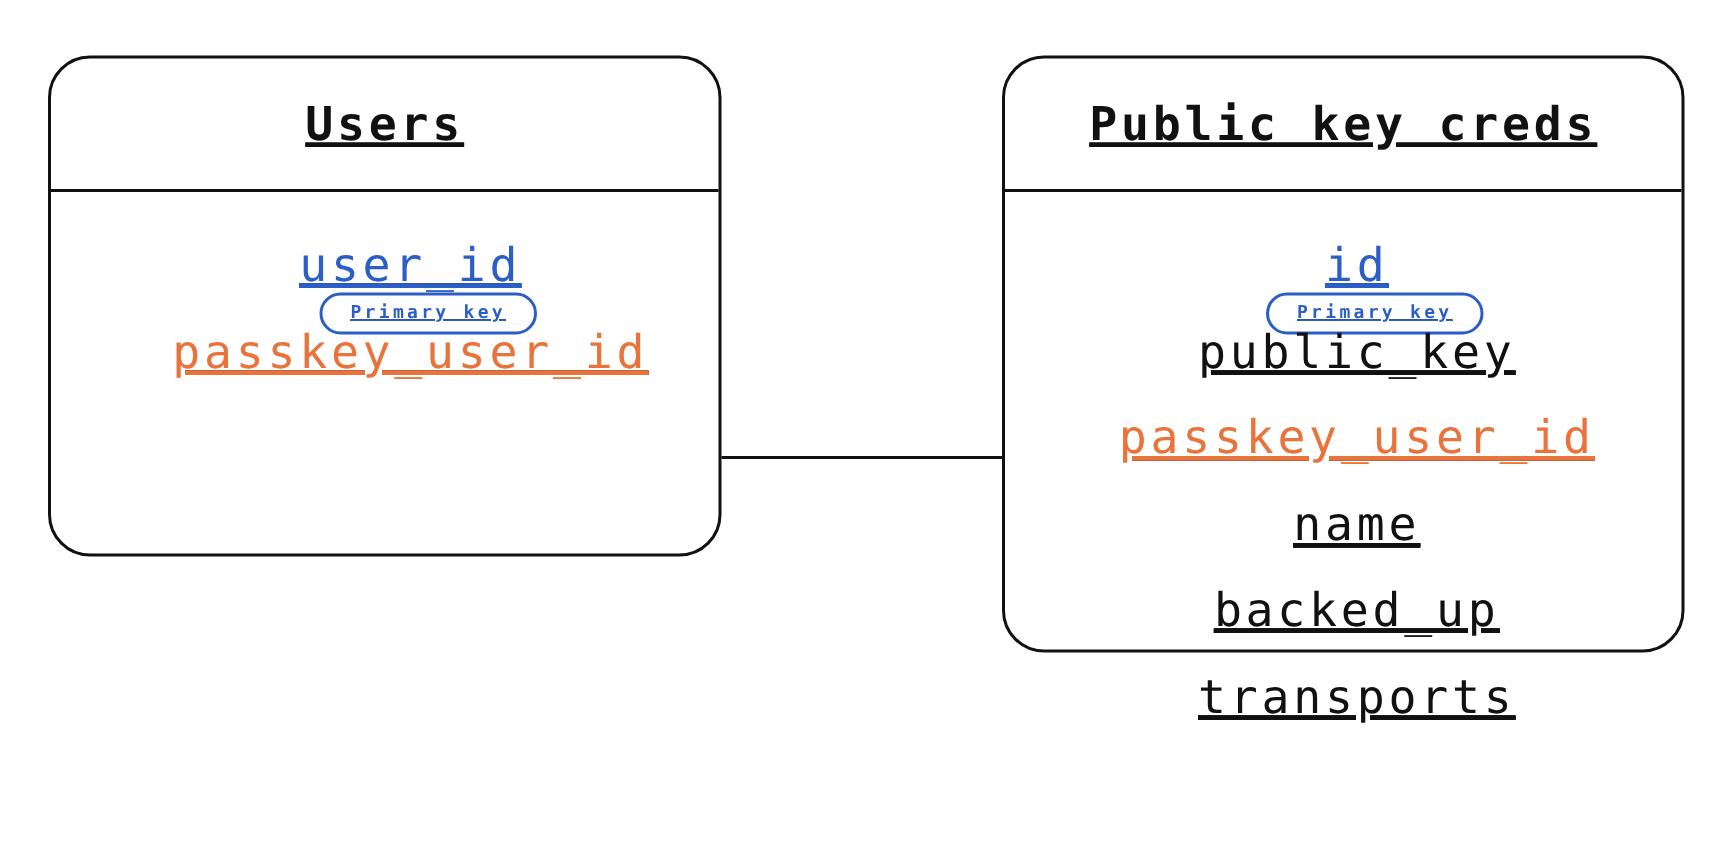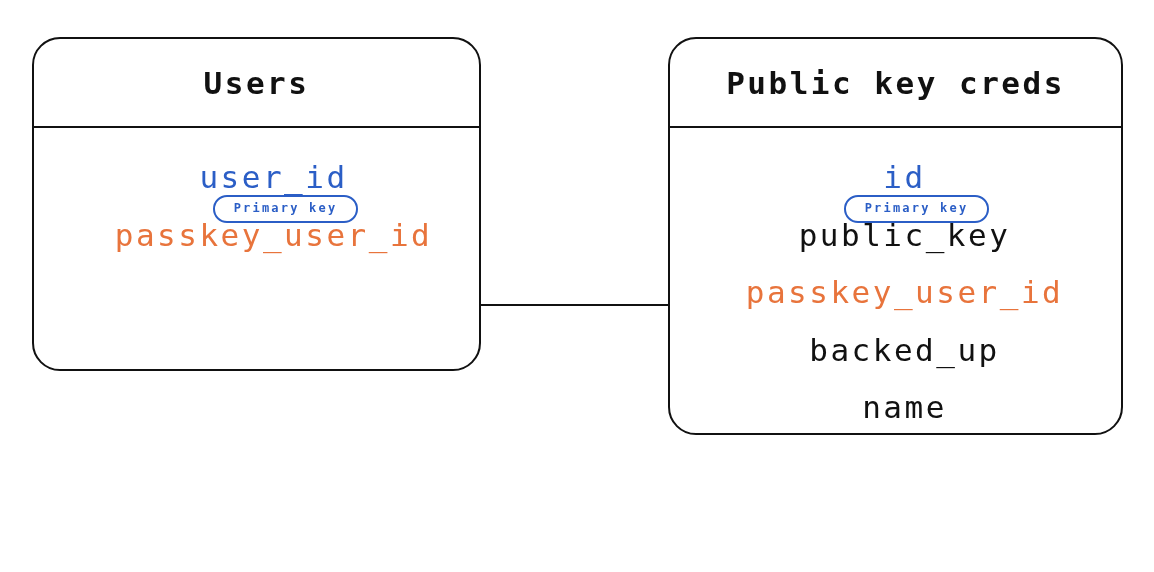--- a/index.html
+++ b/index.html
@@ -1,21 +1,21 @@
 <!DOCTYPE html>
 <html style="--blue: #2b5ec6; --orange: #e8743c; --ink: #111111; --bg: #ffffff;"><head>
 <meta charset="utf-8">
 <style>
   :root {
     --blue: #2b5ec6;
     --orange: #e8743c;
     --ink: #111111;
     --bg: #ffffff;
   }
-  * { margin: 0; padding: 0; box-sizing: border-box; }
+  * { margin: 0; padding: 0; box-sizing: border-box; text-decoration: underline; }
   html, body {
     width: 1154px; height: 572px;
     background: var(--bg);
     font-family: "DejaVu Sans Mono", "Liberation Mono", monospace;
     overflow: hidden;
   }
   .canvas {
     position: relative;
     width: 1154px; height: 572px;
     background: var(--bg);
@@ -107,21 +107,24 @@
         <span>id</span>
         <span class="badge">Primary key</span>
       </div>
       <div class="field">
         <span>public_key</span>
       </div>
       <div class="field fk">
         <span>passkey_user_id</span>
       </div>
       <div class="field">
+        <span>name</span>
+      </div>
+      <div class="field">
         <span>backed_up</span>
       </div>
       <div class="field">
-        <span>name</span>
+        <span>transports</span>
       </div>
     </div>
   </section>
 
 </div>
 
 </body></html>

